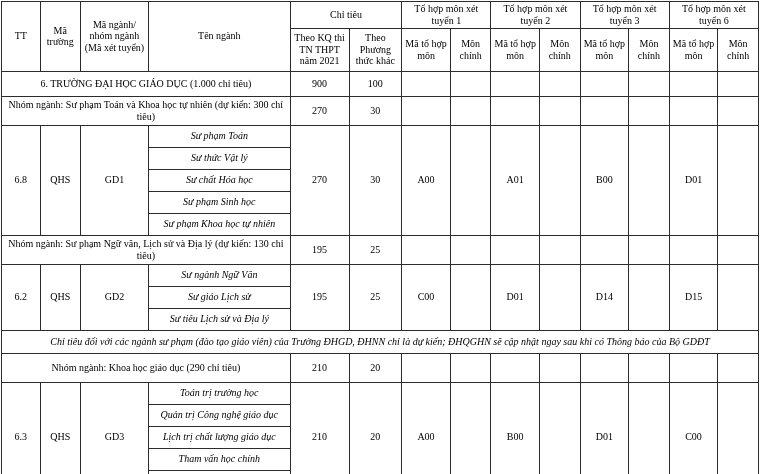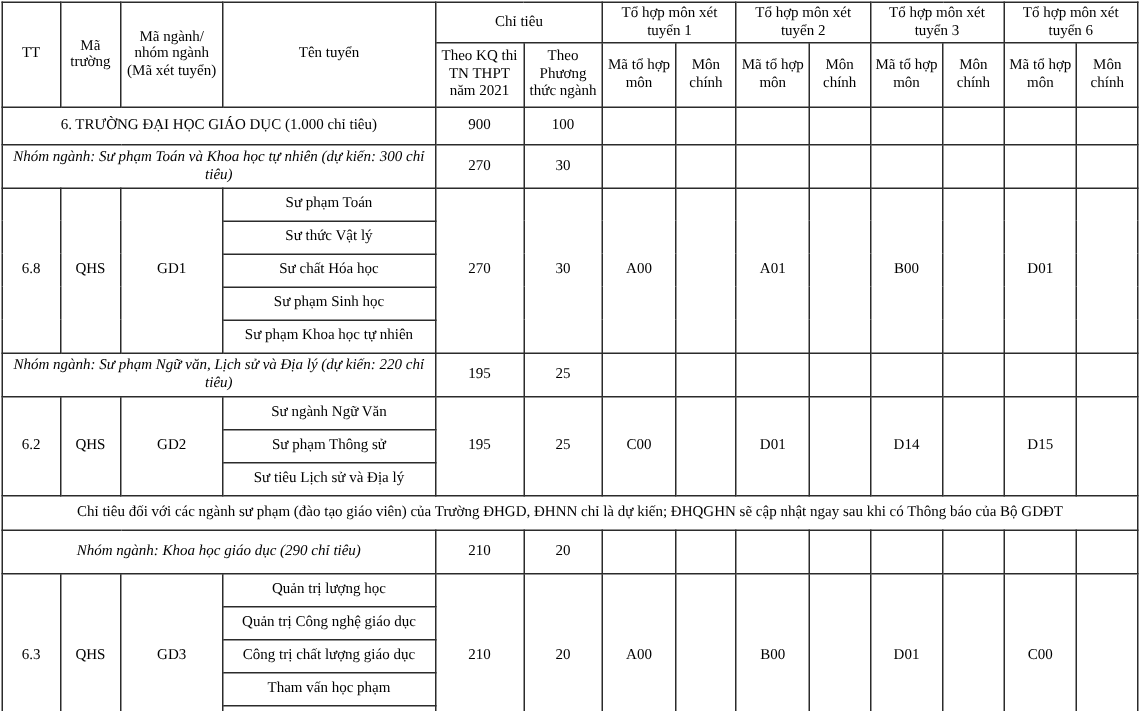--- a/index.html
+++ b/index.html
@@ -54,47 +54,48 @@
   }
   .univ-num { font-weight: bold; }
 
   
   .group-row td {
     height: 26px;
   }
   .group-name {
     text-align: left;
     padding-left: 3px;
-    font-style: italic;
     font-weight: bold;
     font-size: 10.5px;
     line-height: 1.22;
   }
   .group-num {
     font-weight: bold;
     font-size: 10.5px;
   }
 
   
   .major-name {
     text-align: left;
     padding-left: 4px;
     font-size: 10.5px;
     height: 19px;
+    font-style: italic;
   }
   .idx-cell, .code-cell, .gcode-cell {
     font-size: 10.5px;
   }
   .gcode-cell { font-weight: bold; }
   .quota-cell { font-size: 10.5px; }
   .combo-cell { font-size: 10px; }
 
   
   .note-row td {
     height: 20px;
+    font-style: italic;
     font-size: 8.6px;
     text-align: center;
   }
   .blank-cell { }
 </style>
 </head>
 <body>
 
 <table id="admissions-table">
   <colgroup>
@@ -112,30 +113,30 @@
     <col style="width:40px">
     <col style="width:48px">
     <col style="width:40px">
   </colgroup>
 
   <thead>
     <tr>
       <th class="hdr hdr-tall" rowspan="2">TT</th>
       <th class="hdr hdr-tall" rowspan="2">Mã trường</th>
       <th class="hdr hdr-tall" rowspan="2">Mã ngành/ nhóm ngành (Mã xét tuyển)</th>
-      <th class="hdr hdr-tall" rowspan="2">Tên tuyển</th>
+      <th class="hdr hdr-tall" rowspan="2">Tên ngành</th>
       <th class="hdr" colspan="2">Chỉ tiêu</th>
       <th class="hdr" colspan="2">Tổ hợp môn xét tuyển 1</th>
       <th class="hdr" colspan="2">Tổ hợp môn xét tuyển 2</th>
       <th class="hdr" colspan="2">Tổ hợp môn xét tuyển 3</th>
       <th class="hdr" colspan="2">Tổ hợp môn xét tuyển 6</th>
     </tr>
     <tr>
       <th class="hdr hdr-sub">Theo KQ thi TN THPT năm 2021</th>
-      <th class="hdr hdr-sub">Theo Phương thức ngành</th>
+      <th class="hdr hdr-sub">Theo Phương thức khác</th>
       <th class="hdr hdr-sub">Mã tổ hợp môn</th>
       <th class="hdr hdr-sub">Môn chính</th>
       <th class="hdr hdr-sub">Mã tổ hợp môn</th>
       <th class="hdr hdr-sub">Môn chính</th>
       <th class="hdr hdr-sub">Mã tổ hợp môn</th>
       <th class="hdr hdr-sub">Môn chính</th>
       <th class="hdr hdr-sub">Mã tổ hợp môn</th>
       <th class="hdr hdr-sub">Môn chính</th>
     </tr>
   </thead>
@@ -192,21 +193,21 @@
       <td class="major-name">Sư chất Hóa học</td>
     </tr>
     <tr>
       <td class="major-name">Sư phạm Sinh học</td>
     </tr>
     <tr>
       <td class="major-name">Sư phạm Khoa học tự nhiên</td>
     </tr>
 
     <tr class="group-row">
-      <td class="group-name" colspan="4">Nhóm ngành: Sư phạm Ngữ văn, Lịch sử và Địa lý (dự kiến:  220 chỉ tiêu)</td>
+      <td class="group-name" colspan="4">Nhóm ngành: Sư phạm Ngữ văn, Lịch sử và Địa lý (dự kiến:  130 chỉ tiêu)</td>
       <td class="group-num">195</td>
       <td class="group-num">25</td>
       <td class="blank-cell"></td>
       <td class="blank-cell"></td>
       <td class="blank-cell"></td>
       <td class="blank-cell"></td>
       <td class="blank-cell"></td>
       <td class="blank-cell"></td>
       <td class="blank-cell"></td>
       <td class="blank-cell"></td>
@@ -221,21 +222,21 @@
       <td class="combo-cell" rowspan="3">C00</td>
       <td class="combo-cell" rowspan="3"></td>
       <td class="combo-cell" rowspan="3">D01</td>
       <td class="combo-cell" rowspan="3"></td>
       <td class="combo-cell" rowspan="3">D14</td>
       <td class="combo-cell" rowspan="3"></td>
       <td class="combo-cell" rowspan="3">D15</td>
       <td class="combo-cell" rowspan="3"></td>
     </tr>
     <tr>
-      <td class="major-name">Sư phạm Thông sử</td>
+      <td class="major-name">Sư giáo Lịch sử</td>
     </tr>
     <tr>
       <td class="major-name">Sư tiêu Lịch sử và Địa lý</td>
     </tr>
 
     <tr class="note-row">
       <td colspan="14">Chỉ tiêu đối với các ngành sư phạm (đào tạo giáo viên) của Trường ĐHGD, ĐHNN chỉ là dự kiến; ĐHQGHN sẽ cập nhật ngay sau khi có Thông báo của Bộ GDĐT</td>
     </tr>
 
     <tr class="group-row">
@@ -248,39 +249,39 @@
       <td class="blank-cell"></td>
       <td class="blank-cell"></td>
       <td class="blank-cell"></td>
       <td class="blank-cell"></td>
       <td class="blank-cell"></td>
     </tr>
     <tr>
       <td class="idx-cell" rowspan="5">6.3</td>
       <td class="code-cell" rowspan="5">QHS</td>
       <td class="gcode-cell" rowspan="5">GD3</td>
-      <td class="major-name">Quản trị lượng học</td>
+      <td class="major-name">Toán trị trường học</td>
       <td class="quota-cell" rowspan="5">210</td>
       <td class="quota-cell" rowspan="5">20</td>
       <td class="combo-cell" rowspan="5">A00</td>
       <td class="combo-cell" rowspan="5"></td>
       <td class="combo-cell" rowspan="5">B00</td>
       <td class="combo-cell" rowspan="5"></td>
       <td class="combo-cell" rowspan="5">D01</td>
       <td class="combo-cell" rowspan="5"></td>
       <td class="combo-cell" rowspan="5">C00</td>
       <td class="combo-cell" rowspan="5"></td>
     </tr>
     <tr>
       <td class="major-name">Quản trị Công nghệ giáo dục</td>
     </tr>
     <tr>
-      <td class="major-name">Công trị chất lượng giáo dục</td>
-    </tr>
-    <tr>
-      <td class="major-name">Tham vấn học phạm</td>
+      <td class="major-name">Lịch trị chất lượng giáo dục</td>
+    </tr>
+    <tr>
+      <td class="major-name">Tham vấn học chính</td>
     </tr>
     <tr>
       <td class="major-name">Khoa học giáo dục</td>
     </tr>
 
   </tbody>
 </table>
 
 </body></html>

